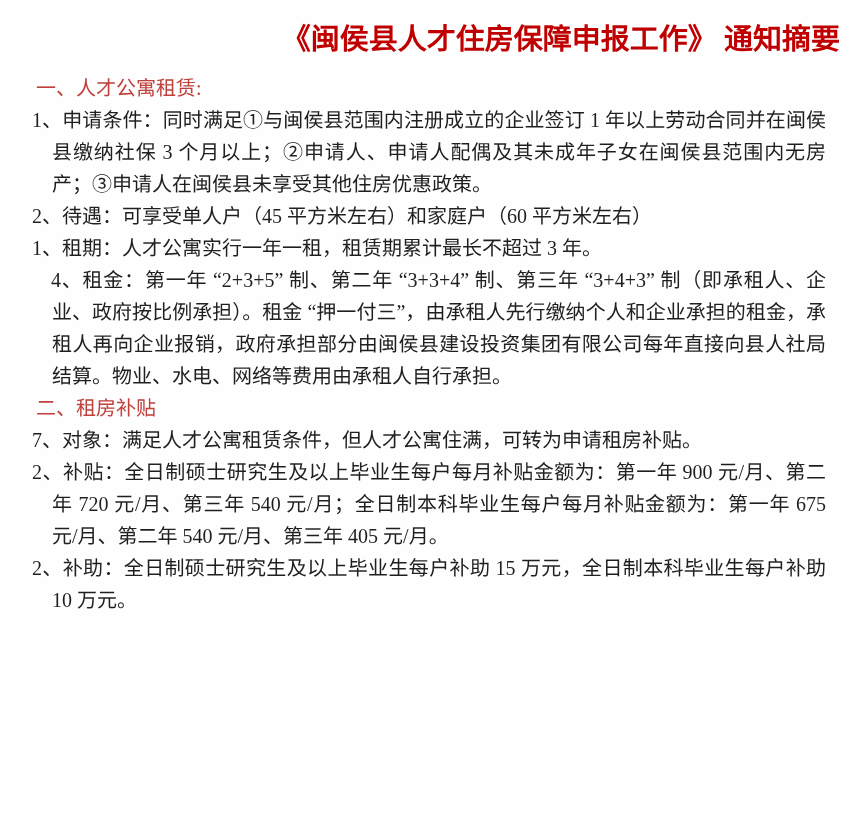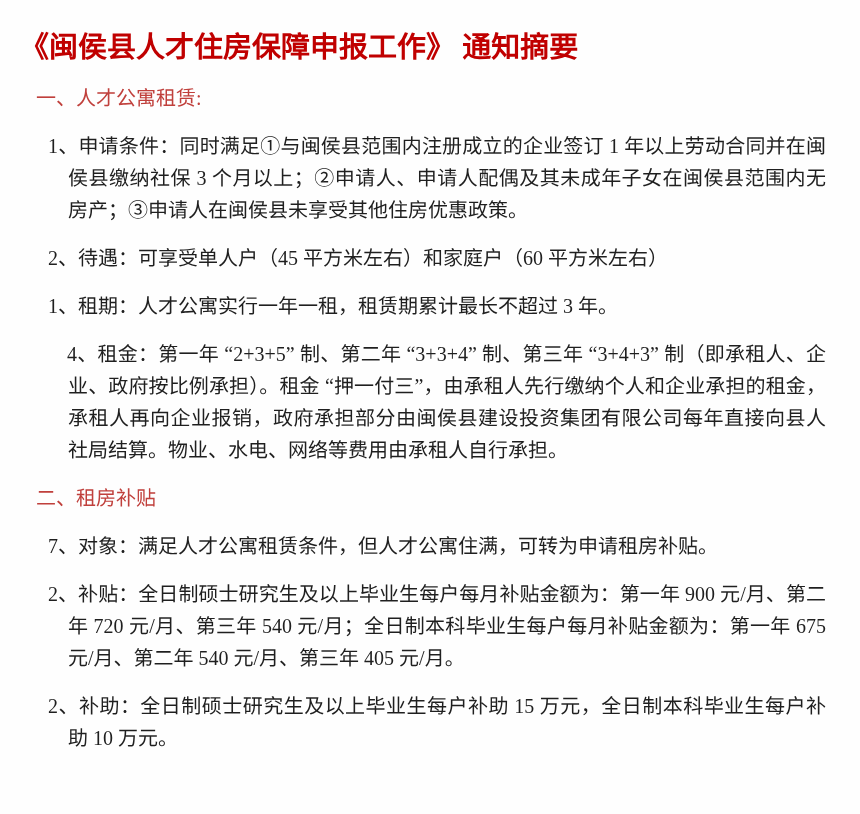--- a/index.html
+++ b/index.html
@@ -12,34 +12,34 @@
   .page {
     position: relative;
     width: 860px;
     height: 814px;
     box-sizing: border-box;
     background: var(--page-background, #fefefe);
     font-family: "Liberation Serif", "DejaVu Serif", serif;
     overflow: hidden;
   }
   .title {
-    margin: 28px 20px 0 20px;
+    margin: 20px 20px 0 20px;
     font-size: 29px;
     line-height: 38px;
     font-weight: 700;
-    text-align: left;
+    text-align: right;
     color: var(--title-red, #c00000);
   }
   .doc {
     margin-top: 14px;
     font-size: 20px;
     line-height: 32px;
     color: var(--body-text, #1f1f1f);
   }
-  .doc p { margin: 16px; }
+  .doc p { margin: 0; }
   p.heading {
     margin-left: 36px;
     margin-right: 34px;
     color: var(--heading-red, #c0403c);
   }
   p.item {
     margin-right: 34px;
     padding-left: 52px;
     text-indent: -20px;
     text-align: justify;

